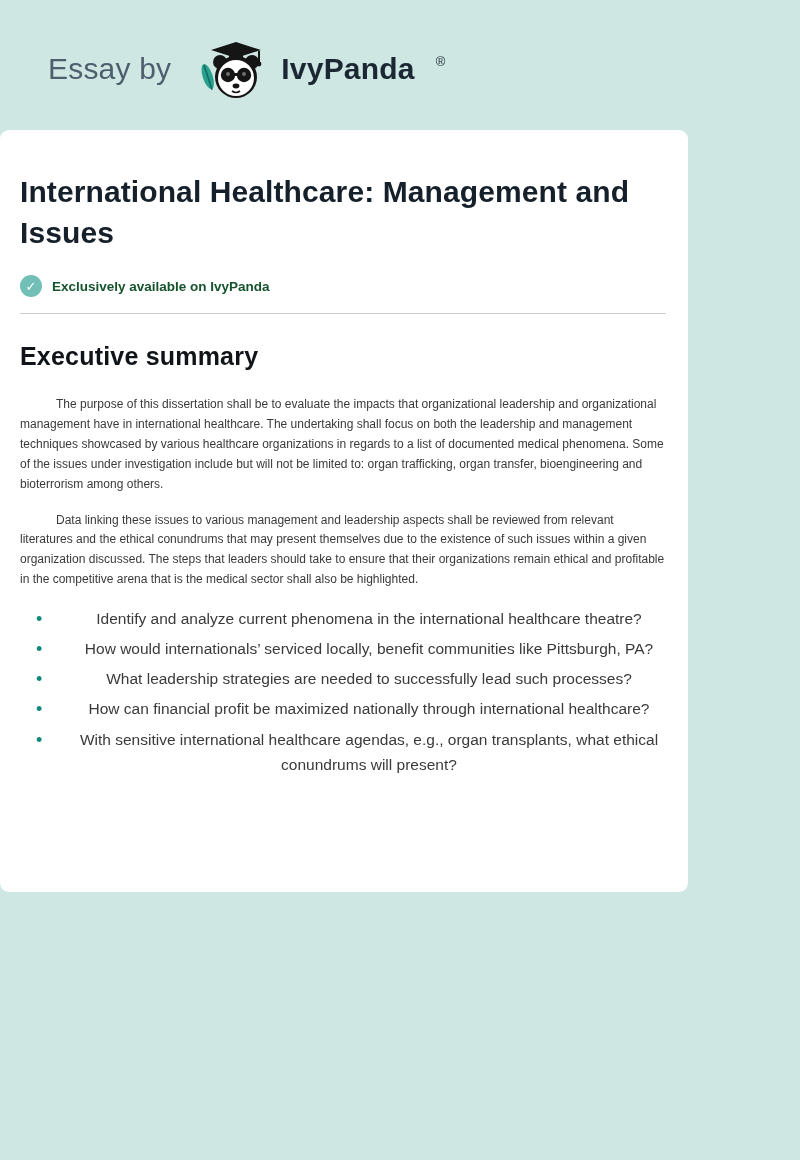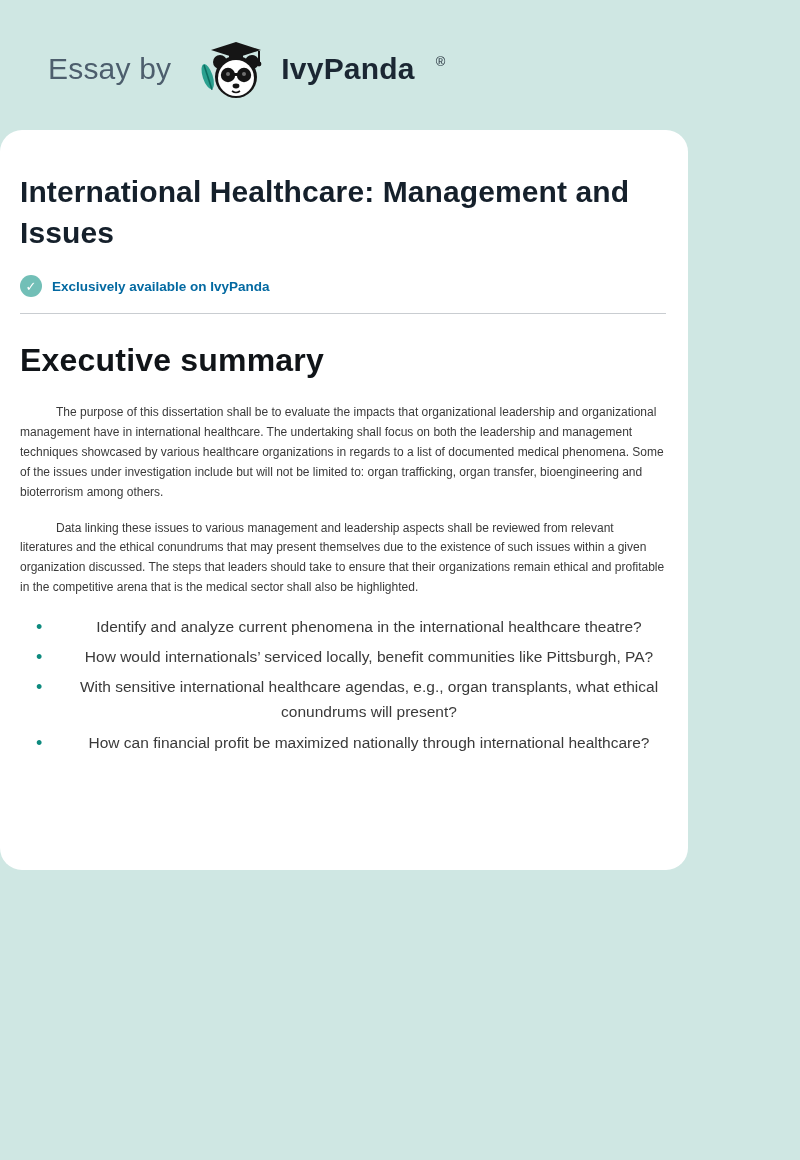--- a/index.html
+++ b/index.html
@@ -33,41 +33,41 @@
   .logo{width:74px;height:66px;flex:0 0 auto;margin-left:8px;}
   .brand-name{
     font-size:30px;font-weight:700;color:#1b2733;letter-spacing:.2px;
     display:flex;align-items:flex-start;gap:20px;
   }
   .reg{font-size:13px;font-weight:400;margin-top:2px;margin-left:1px;}
 
   
   .card{
     width:688px;margin:6px auto 40px auto;
-    background:#ffffff;border-radius:22px;
+    background:#ffffff;border-radius:9px;
     padding:42px 22px 110px 20px;
   }
   .doc-title{
     font-size:30px;line-height:1.35;font-weight:700;color:var(--title);
     margin-bottom:22px;letter-spacing:.1px;
   }
   .badge-row{
     display:flex;align-items:center;gap:10px;margin-bottom:16px;
   }
   .badge-check{
     width:22px;height:22px;border-radius:50%;
     background:var(--badge);color:#fff;
     display:flex;align-items:center;justify-content:center;
     font-size:13px;font-weight:700;flex:0 0 auto;
   }
-  .badge-text{font-size:13.5px;font-weight:700;color:#0369a1;}
+  .badge-text{font-size:13.5px;font-weight:700;color:#14532d;}
   .rule{border:none;border-top:1px solid #c9cdd1;margin:0 0 28px 0;}
 
   .section-heading{
-    font-size:32px;font-weight:700;color:#101418;margin-bottom:24px;
+    font-size:25px;font-weight:700;color:#101418;margin-bottom:24px;
     letter-spacing:.2px;
   }
   .paragraph{
     font-size:12px;line-height:1.66;color:var(--body);
     text-indent:36px;margin-bottom:16px;
   }
   .bullet-list{
     list-style:none;margin-top:12px;padding-left:16px;text-align:center;
   }
   .bullet-list li{
@@ -139,18 +139,19 @@
     <hr class="rule">
 
     <h2 class="section-heading">Executive summary</h2>
 
     <p class="paragraph">The purpose of this dissertation shall be to evaluate the impacts that organizational leadership and organizational management have in international healthcare. The undertaking shall focus on both the leadership and management techniques showcased by various healthcare organizations in regards to a list of documented medical phenomena. Some of the issues under investigation include but will not be limited to: organ trafficking, organ transfer, bioengineering and bioterrorism among others.</p>
     <p class="paragraph">Data linking these issues to various management and leadership aspects shall be reviewed from relevant literatures and the ethical conundrums that may present themselves due to the existence of such issues within a given organization discussed. The steps that leaders should take to ensure that their organizations remain ethical and profitable in the competitive arena that is the medical sector shall also be highlighted.</p>
 
     <ul class="bullet-list">
       <li>Identify and analyze current phenomena in the international healthcare theatre?</li>
       <li>How would internationals’ serviced locally, benefit communities like Pittsburgh, PA?</li>
+      <li>What leadership strategies are needed to successfully lead such processes?</li>
+      <li>How can financial profit be maximized nationally through international healthcare?</li>
       <li>With sensitive international healthcare agendas, e.g., organ transplants, what ethical conundrums will present?</li>
-      <li>How can financial profit be maximized nationally through international healthcare?</li>
     </ul>
 
   </div>
 </div>
 
 </body></html>

